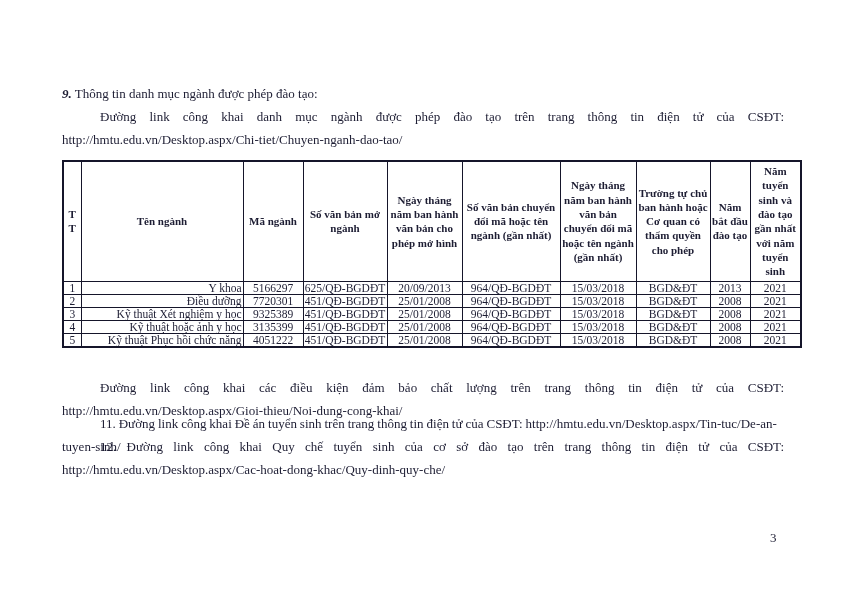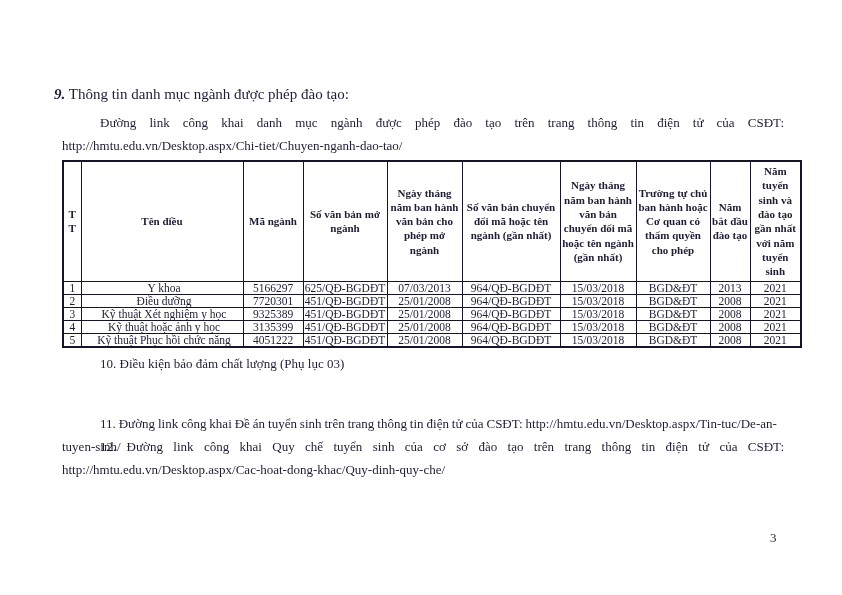--- a/index.html
+++ b/index.html
@@ -6,32 +6,32 @@
     margin: 0; padding: 0;
     width: 842px; height: 595px;
     overflow: hidden;
     background: #ffffff;
     font-family: "Liberation Serif", serif;
     color: #1d1d33;
   }
   .page { position: absolute; left: 0; top: 0; width: 842px; height: 595px; background: #fff; }
 
   .h9 {
-    position: absolute; left: 54px; top: 84px; width: 724px;
-    font-size: 15px; line-height: 20px;
+    position: absolute; left: 62px; top: 84px; width: 724px;
+    font-size: 13px; line-height: 20px;
   }
   .h9 .num { font-weight: bold; font-style: italic; }
 
   .para {
     position: absolute; left: 62px; width: 722px;
     font-size: 13px; line-height: 23px;
     text-align: justify; text-indent: 38px;
     word-spacing: -0.3px;
   }
-  .p9  { top: 111px; }
+  .p9  { top: 105px; }
   .s10h { position: absolute; left: 62px; top: 354px; width: 722px; font-size: 13px; line-height: 20px; text-indent: 38px; }
   .p10 { top: 376px; }
   .p11 { top: 412px; text-align: left; }
   .p12 { top: 435px; }
 
   table.programs {
     position: absolute; left: 62px; top: 160px;
     width: 738px;
     border-collapse: collapse; table-layout: fixed;
     border: 2px solid #15152a;
@@ -47,21 +47,21 @@
     padding: 1px;
   }
   .programs th.tt { white-space: pre-line; }
   .programs tbody tr { height: 13px; }
   .programs td {
     font-size: 11.5px; line-height: 12px;
     text-align: center; vertical-align: middle;
     padding: 0 1px;
     white-space: nowrap; overflow: hidden;
   }
-  .programs td.left { text-align: center; padding-left: 5px; }
+  .programs td.left { text-align: right; padding-left: 5px; }
   .programs tr.dashed td { border-bottom: 1px dashed #15152a; }
 
   .pageno {
     position: absolute; left: 770px; top: 530px;
     font-size: 13px;
   }
 </style>
 </head>
 <body>
 
@@ -83,38 +83,38 @@
       <col style="width:98px">
         <col style="width:76px">
         <col style="width:74px">
         <col style="width:40px">
         <col style="width:51px">
     </colgroup>
     <thead>
       <tr>
         <th class="tt">T
 T</th>
-        <th>Tên điều</th>
+        <th>Tên ngành</th>
         <th>Mã ngành</th>
         <th>Số văn bản mở ngành</th>
-        <th>Ngày tháng năm ban hành văn bản cho phép mở ngành</th>
+        <th>Ngày tháng năm ban hành văn bản cho phép mở hình</th>
         <th>Số văn bản chuyển đổi mã hoặc tên ngành (gần nhất)</th>
         <th>Ngày tháng năm ban hành văn bản chuyển đổi mã hoặc tên ngành (gần nhất)</th>
         <th>Trường tự chủ ban hành hoặc Cơ quan có thẩm quyền cho phép</th>
         <th>Năm bắt đầu đào tạo</th>
         <th>Năm tuyển sinh và đào tạo gần nhất với năm tuyển sinh</th>
       </tr>
     </thead>
     <tbody>
       <tr>
         <td>1</td>
         <td class="left">Y khoa</td>
         <td>5166297</td>
         <td>625/QĐ-BGDĐT</td>
-        <td>07/03/2013</td>
+        <td>20/09/2013</td>
         <td>964/QĐ-BGDĐT</td>
         <td>15/03/2018</td>
         <td>BGD&amp;ĐT</td>
         <td>2013</td>
         <td>2021</td>
       </tr>
       <tr class="dashed">
         <td>2</td>
         <td class="left">Điều dưỡng</td>
         <td>7720301</td>
@@ -158,19 +158,19 @@
         <td>25/01/2008</td>
         <td>964/QĐ-BGDĐT</td>
         <td>15/03/2018</td>
         <td>BGD&amp;ĐT</td>
         <td>2008</td>
         <td>2021</td>
       </tr>
     </tbody>
   </table>
 
-  <div class="s10h">10. Điều kiện bảo đảm chất lượng (Phụ lục 03)</div>
+  <div class="para p10">Đường link công khai các điều kiện đảm bảo chất lượng trên trang thông tin điện tử của CSĐT: http://hmtu.edu.vn/Desktop.aspx/Gioi-thieu/Noi-dung-cong-khai/</div>
   <div class="para p11">11. Đường link công khai Đề án tuyển sinh trên trang thông tin điện tử của CSĐT: http://hmtu.edu.vn/Desktop.aspx/Tin-tuc/De-an-tuyen-sinh/</div>
   <div class="para p12">12. Đường link công khai Quy chế tuyển sinh của cơ sở đào tạo trên trang thông tin điện tử của CSĐT: http://hmtu.edu.vn/Desktop.aspx/Cac-hoat-dong-khac/Quy-dinh-quy-che/</div>
 
   <div class="pageno">3</div>
 
 </div>
 
 </body></html>

